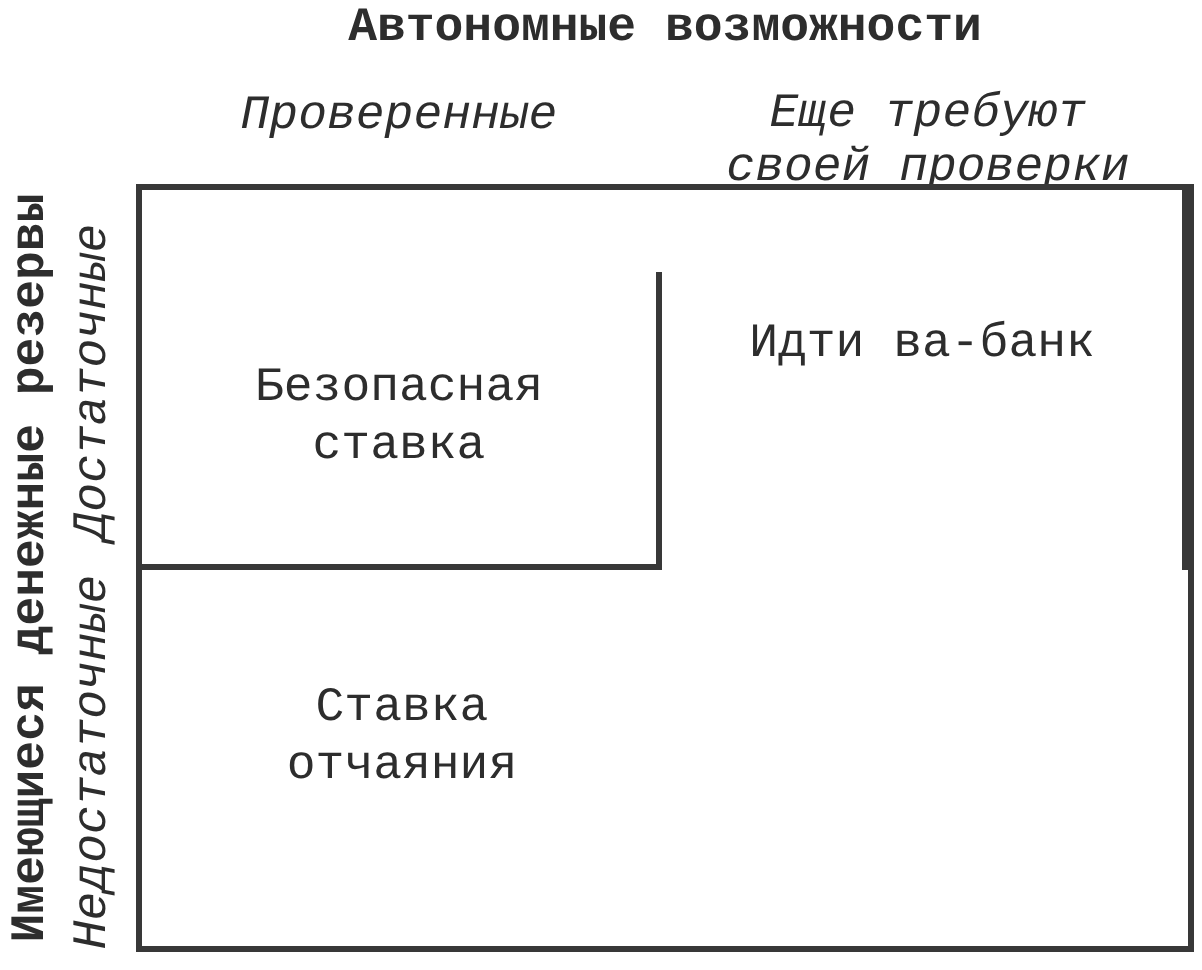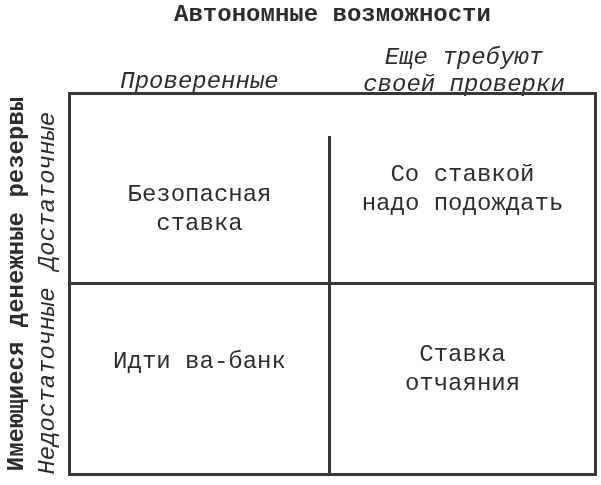--- a/index.html
+++ b/index.html
@@ -29,21 +29,21 @@
   .col-header {
     position: absolute;
     text-align: center;
     font-size: 24px;
     font-style: italic;
     line-height: 27px;
     white-space: pre-line;
   }
   .col-header.left {
     left: 68px;
-    top: 68px;
+    top: 45px;
     width: 263px;
   }
   .col-header.right {
     left: 331px;
     top: 44px;
     width: 266px;
   }
   .v-label {
     position: absolute;
     white-space: nowrap;
@@ -102,19 +102,17 @@
 
   <div class="v-label axis-title">Имеющиеся денежные резервы</div>
 
   <div class="v-label row-label row-top">Достаточные</div>
 
   <div class="v-label row-label row-bottom">Недостаточные</div>
 
   <div class="grid">
     <div class="cell tl">Безопасная
 ставка</div>
-    <div class="cell tr">Со ставкой
-надо подождать</div>
     <div class="cell bl">Идти ва-банк</div>
     <div class="cell br">Ставка
 отчаяния</div>
   </div>
 </div>
 
 </body></html>

